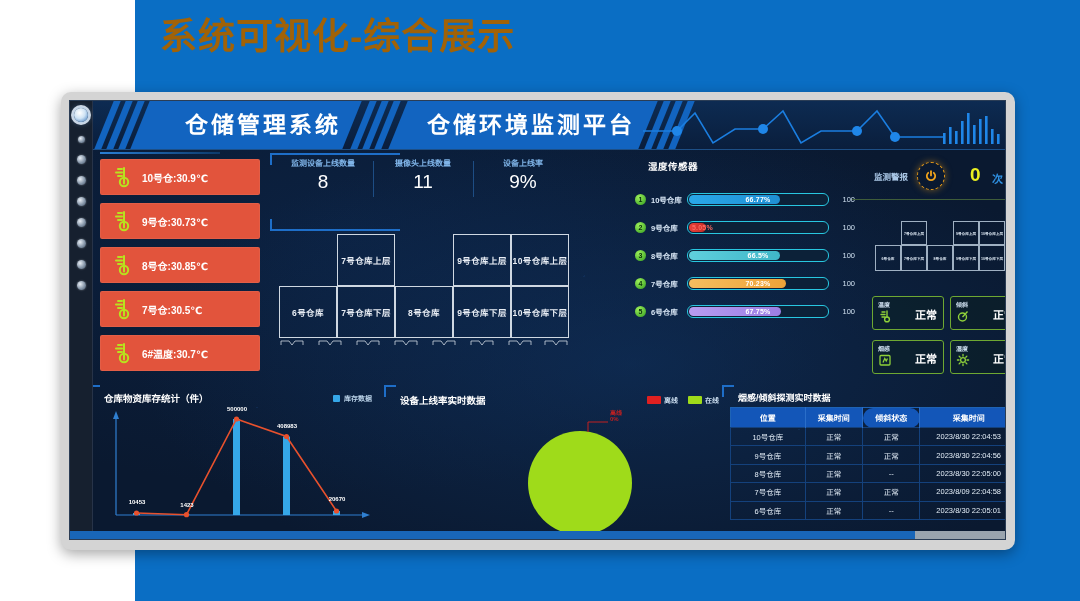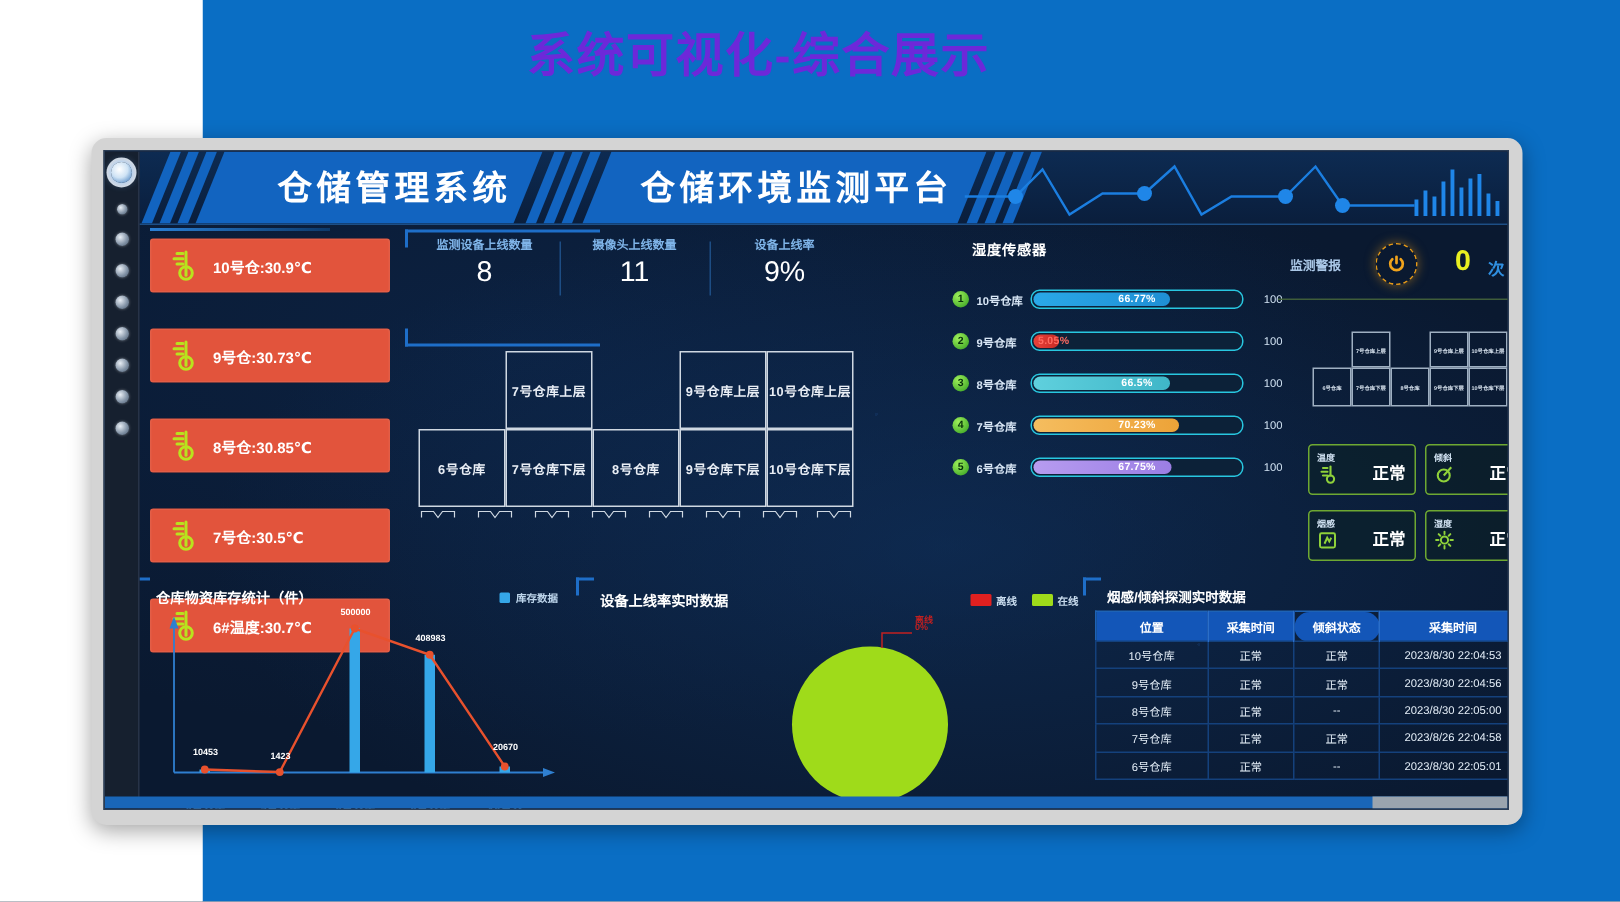--- a/index.html
+++ b/index.html
@@ -14,22 +14,22 @@
   #slide-bg{position:absolute;inset:0;background:#ffffff;}
   #blue-panel{
     position:absolute;left:135px;top:0;width:1080px;height:601px;
     background:#0a6ec4;
   }
   #blue-panel-2{
     position:absolute;left:0;top:0;width:135px;height:601px;background:#ffffff;
   }
   #slide-title{
     position:absolute;left:160px;top:14px;width:500px;height:46px;
-    color:#6d28d9;font-size:32px;font-weight:bold;letter-spacing:1px;
-    line-height:46px;white-space:nowrap;text-align:right;
+    color:#a16207;font-size:37px;font-weight:bold;letter-spacing:1px;
+    line-height:46px;white-space:nowrap;
   }
   
   #monitor{
     position:absolute;left:61px;top:92px;width:954px;height:458px;
     background:#d4d4d4;
     border-radius:10px;
     box-shadow:0 4px 14px rgba(0,0,0,.35);
     padding:8px 9px 10px 8px;
     box-sizing:border-box;
   }
@@ -97,21 +97,21 @@
   }
   
   #temp-col{position:absolute;left:30px;top:58px;width:160px;z-index:4;}
   #temp-topline{
     position:absolute;left:30px;top:51px;width:120px;height:2px;
     background:linear-gradient(90deg,#2a7fd4,#0d3straight);
     background:linear-gradient(90deg,#2a7fd4,#0d3a6b);
     z-index:4;
   }
   .temp-card{
-    position:relative;height:36px;margin-bottom:24px;
+    position:relative;height:36px;margin-bottom:8px;
     background:#e2543c;border-radius:2px;
     display:flex;align-items:center;
     box-shadow:inset 0 0 0 1px rgba(255,255,255,.06);
   }
   .temp-ico{width:42px;display:flex;justify-content:center;align-items:center;}
   .temp-txt{
     flex:1;color:#ffffff;font-size:10px;font-weight:bold;
     text-align:left;padding-right:8px;white-space:nowrap;
   }
   
@@ -147,21 +147,21 @@
     border:1px solid #28c7e0;background:#0c2138;overflow:hidden;
   }
   .hum-fill{position:absolute;left:1px;top:1px;bottom:1px;border-radius:6px;}
   .hum-pct{
     position:absolute;inset:0;display:flex;align-items:center;justify-content:center;
     font-size:7px;font-weight:bold;letter-spacing:.2px;
   }
   .hum-max{width:26px;text-align:right;color:#cfe0f0;font-size:7.5px;flex:none;}
   
   #alarm-row{position:absolute;left:790px;top:58px;width:160px;height:34px;z-index:4;}
-  #alarm-label{position:absolute;left:0;top:11px;color:#aac7e6;font-size:8.5px;font-weight:bold;}
+  #alarm-label{position:absolute;left:14px;top:11px;color:#aac7e6;font-size:8.5px;font-weight:bold;}
   #alarm-btn{
     position:absolute;left:57px;top:3px;width:26px;height:26px;border-radius:50%;
     border:1px dashed #e69a18;display:flex;align-items:center;justify-content:center;
     box-shadow:0 0 7px rgba(230,154,24,.5);
   }
   #alarm-count{position:absolute;left:110px;top:5px;color:#e9ef21;font-size:19px;font-weight:bold;}
   #alarm-unit{position:absolute;left:132px;top:11px;color:#2f8fe0;font-size:11px;font-weight:bold;}
   #alarm-hr{position:absolute;left:782px;top:98px;width:170px;height:1px;background:#3f5d3a;z-index:4;}
   
   #mini-wh{position:absolute;left:805px;top:120px;width:130px;height:52px;z-index:4;}
@@ -634,21 +634,21 @@
         <tr>
           <td>8号仓库</td>
           <td>正常</td>
           <td>--</td>
           <td>2023/8/30 22:05:00</td>
         </tr>
         <tr>
           <td>7号仓库</td>
           <td>正常</td>
           <td>正常</td>
-          <td>2023/8/26 22:04:58</td>
+          <td>2023/8/09 22:04:58</td>
         </tr>
         <tr>
           <td>6号仓库</td>
           <td>正常</td>
           <td>--</td>
           <td>2023/8/30 22:05:01</td>
         </tr>
       </tbody>
     </table>
 

